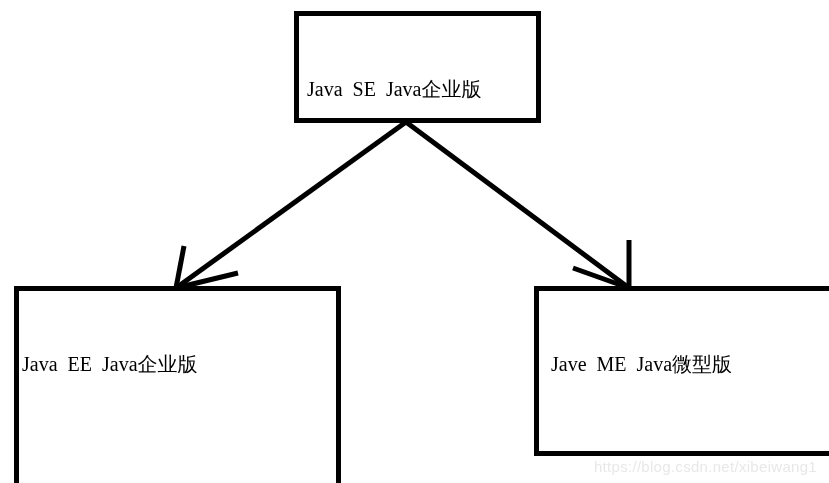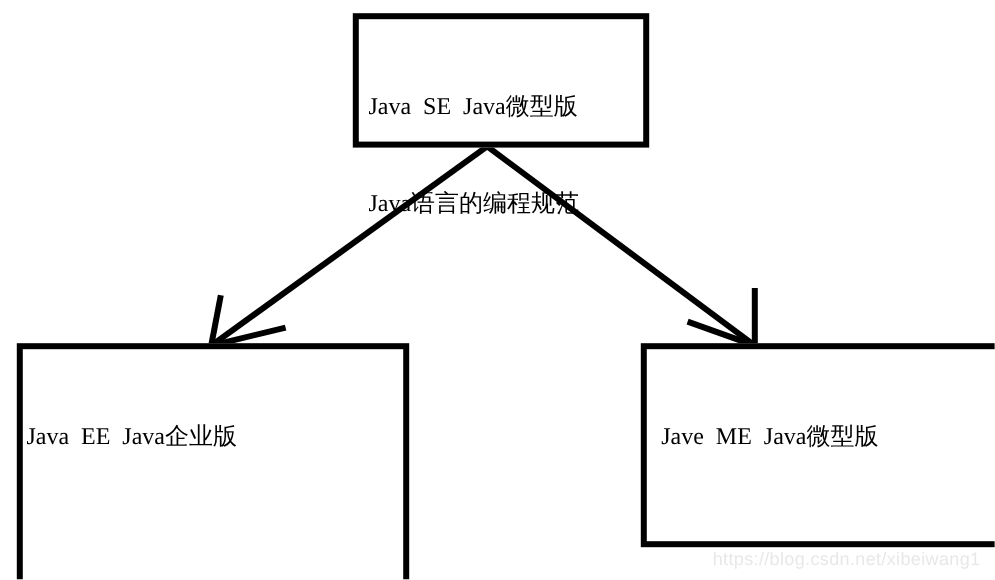--- a/index.html
+++ b/index.html
@@ -109,22 +109,21 @@
 
     <g>
       <line x1="406" y1="122" x2="629" y2="288" stroke="#000000" stroke-width="5"></line>
       <line x1="629" y1="288" x2="629" y2="240" stroke="#000000" stroke-width="5"></line>
       <line x1="629" y1="288" x2="573" y2="268" stroke="#000000" stroke-width="5"></line>
     </g>
   </svg>
 
   <div class="node" id="node-java-se">
     <div class="node-text">
-      <span class="node-line">Java  SE  Java微型版</span>
-      <span class="node-line">Java语言的编程规范</span>
+      <span class="node-line">Java  SE  Java企业版</span>
     </div>
   </div>
 
   <div class="node" id="node-java-ee">
     <div class="node-text">
       <span class="node-line">Java  EE  Java企业版</span>
       
       
     </div>
   </div>

